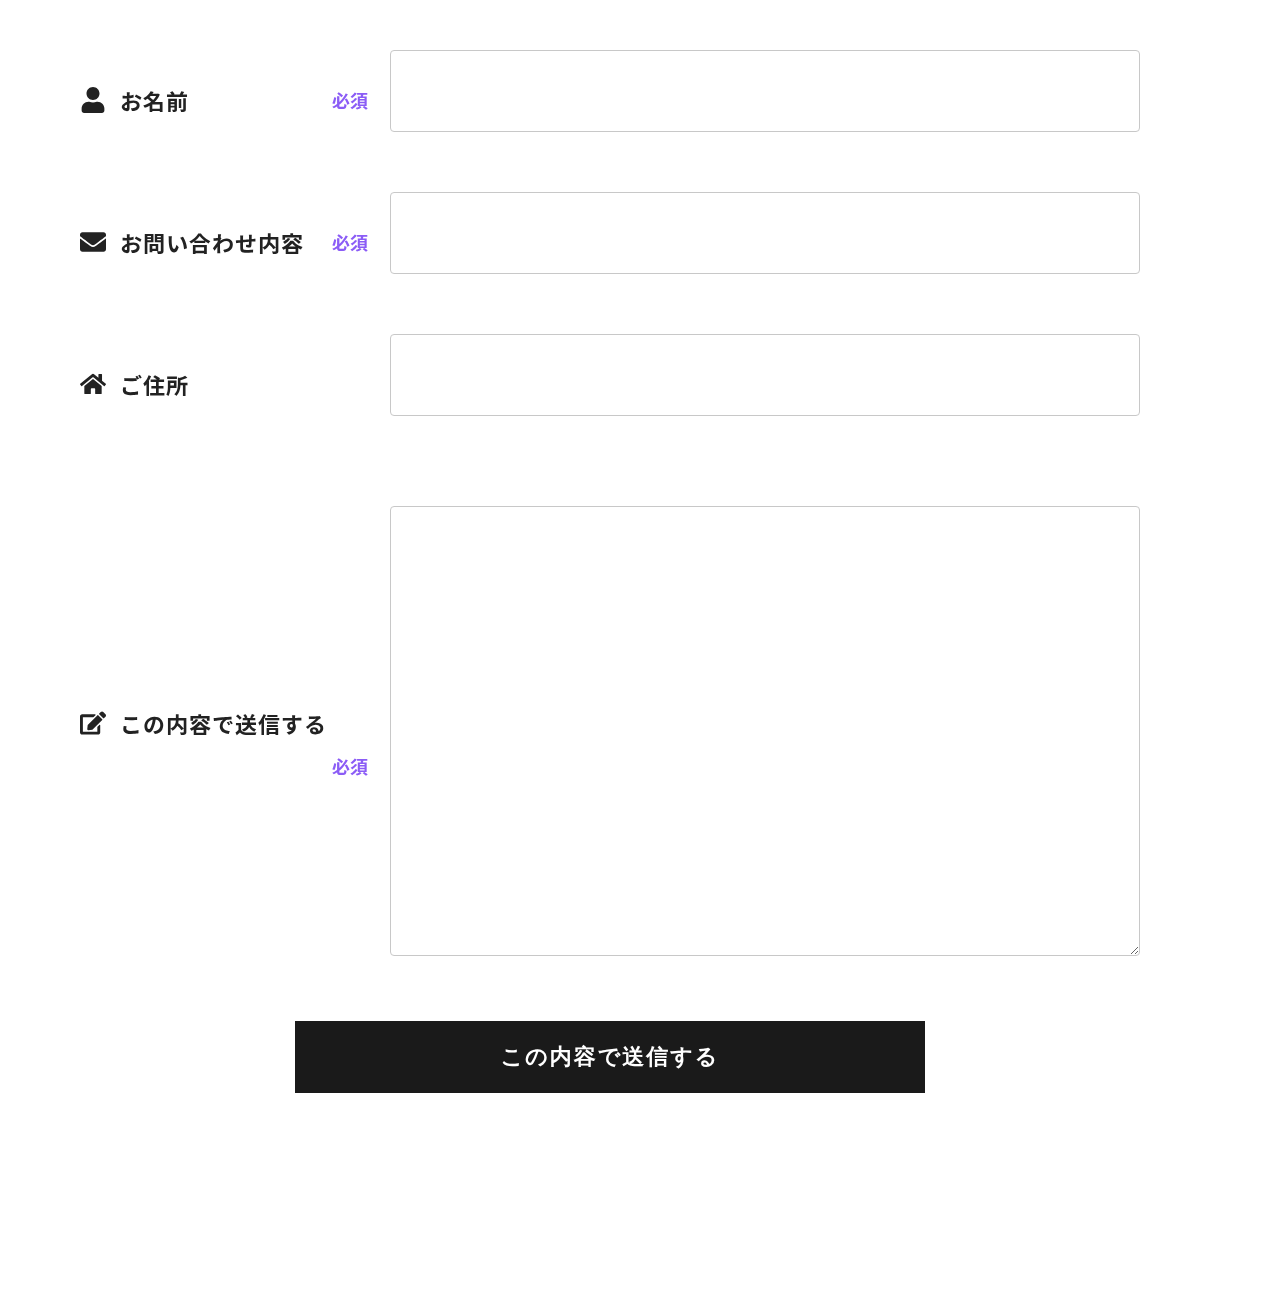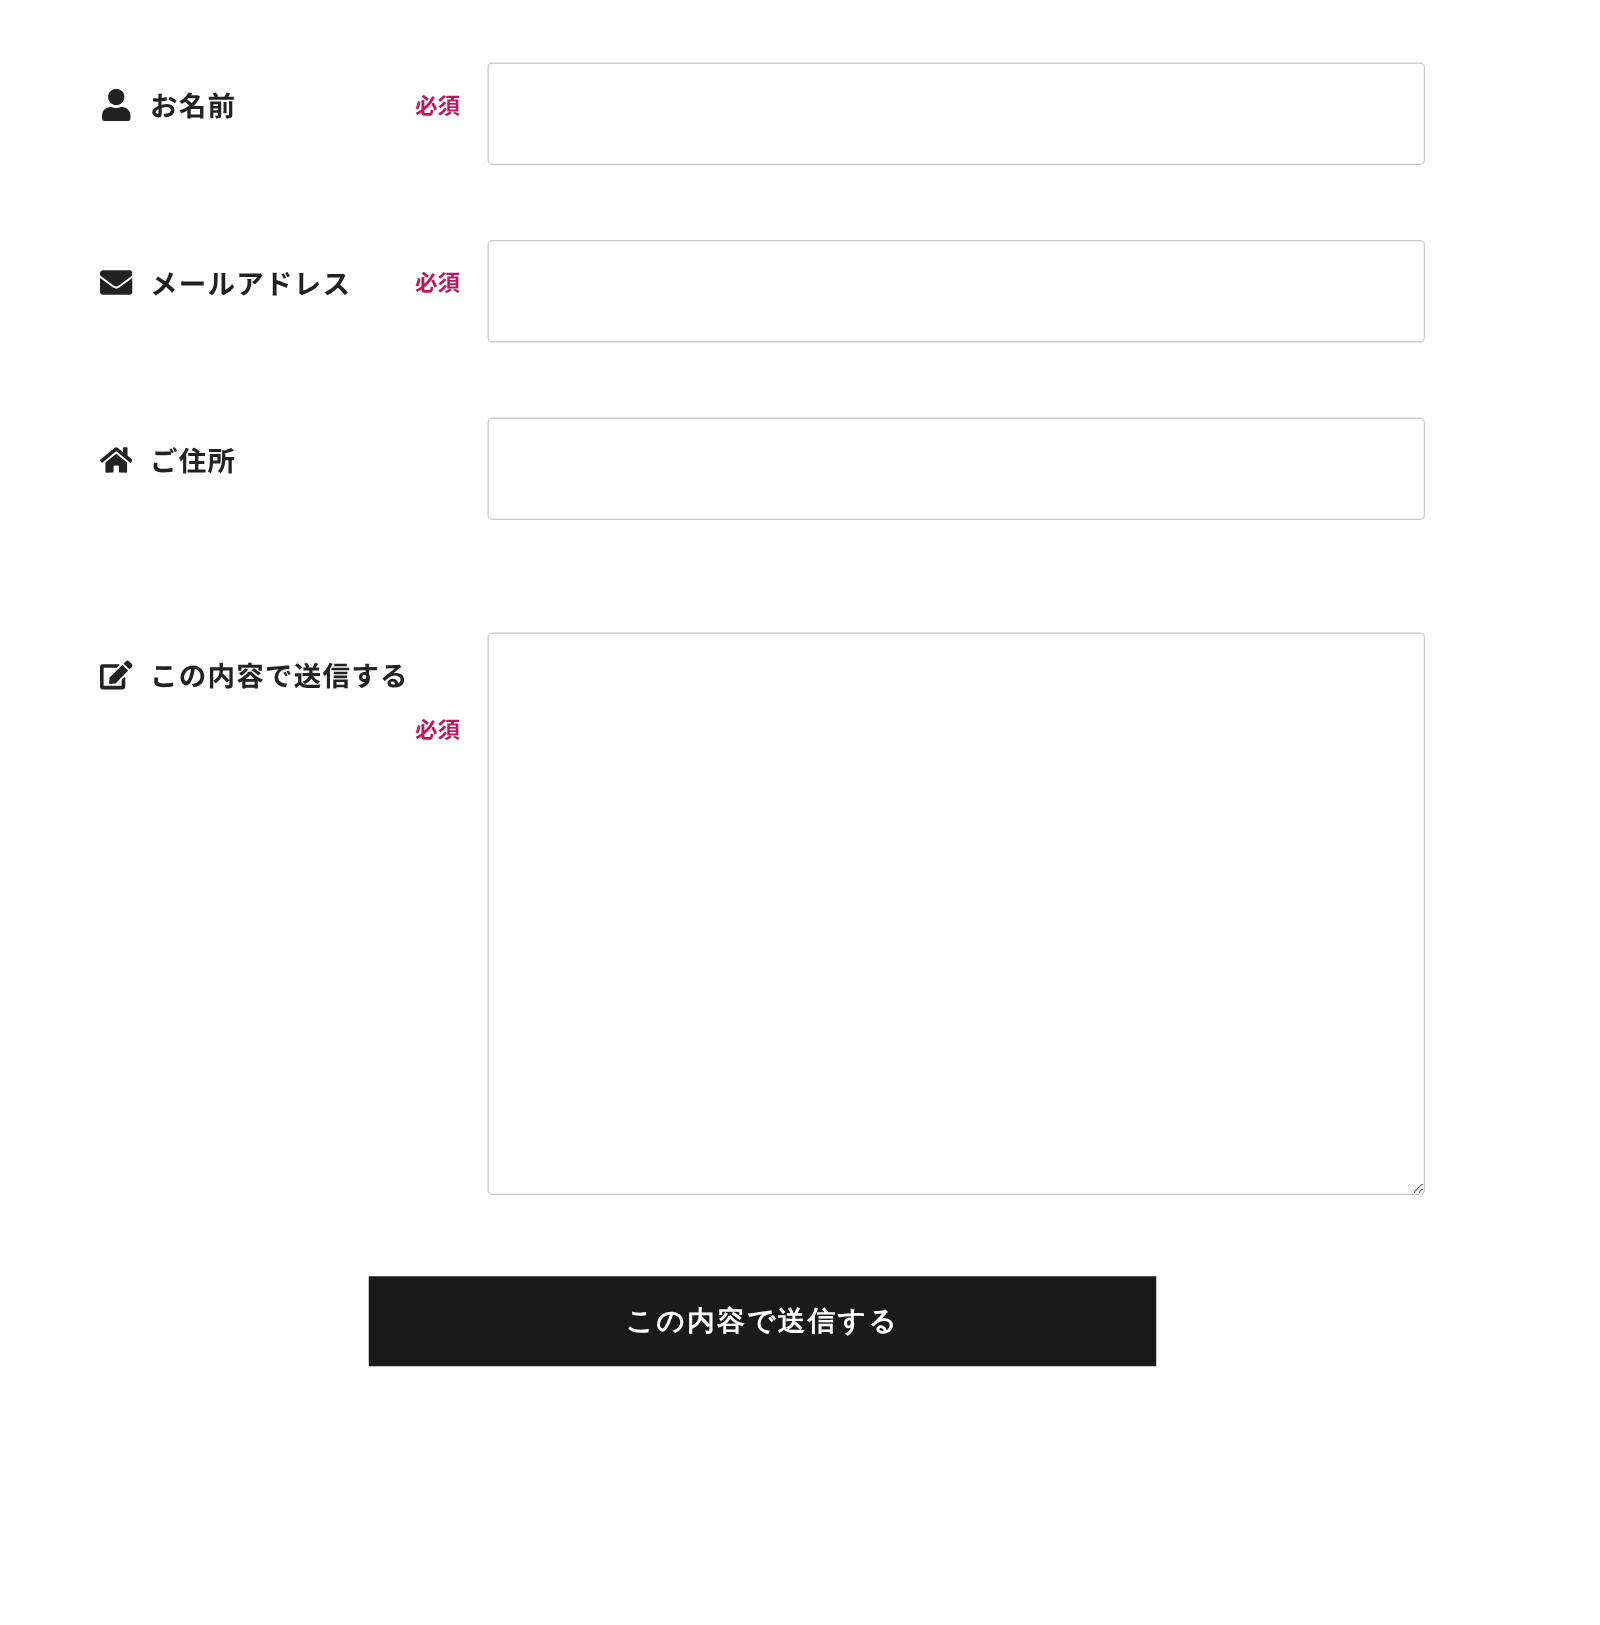--- a/index.html
+++ b/index.html
@@ -8,21 +8,21 @@
       box-sizing: border-box;
     }
     body {
       font-family: 'Hiragino Sans', 'Hiragino Kaku Gothic ProN', 'Noto Sans JP', Meiryo, sans-serif;
       background: #fff;
       width: 1280px;
       padding: 50px 140px 80px 80px;
     }
     .form-row {
       display: flex;
-      align-items: flex-start;
+      align-items: center;
       margin-bottom: 60px;
     }
     .form-row.row-address {
       margin-bottom: 90px;
     }
     .label-wrap {
       width: 310px;
       display: flex;
       align-items: center;
       padding-top: 18px;
@@ -42,21 +42,21 @@
       font-size: 22px;
       font-weight: 700;
       color: #222;
       letter-spacing: 1px;
     }
     .required-badge {
       margin-left: auto;
       margin-right: 22px;
       font-size: 18px;
       font-weight: 700;
-      color: #be185d;
+      color: #8b5cf6;
     }
     .required-badge.wrap-below {
       width: 100%;
       text-align: right;
       margin-top: 14px;
       margin-left: 0;
     }
     .input-wrap {
       flex: 1;
     }
@@ -114,21 +114,21 @@
     <div class="input-wrap">
       <input type="text" class="text-input" value="" style="">
     </div>
   </div>
 
   <div class="form-row">
     <div class="label-wrap">
       <svg class="icon" viewBox="0 0 512 512">
           <path d="M502.3 190.8c3.9-3.1 9.7-.2 9.7 4.7V400c0 26.5-21.5 48-48 48H48c-26.5 0-48-21.5-48-48V195.6c0-5 5.7-7.8 9.7-4.7 22.4 17.4 52.1 39.5 154.1 113.6 21.1 15.4 56.7 47.8 92.2 47.6 35.7.3 72-32.8 92.3-47.6 102-74.1 131.6-96.3 154-113.7zM256 320c23.2.4 56.6-29.2 73.4-41.4 132.7-96.3 142.8-104.7 173.4-128.7 5.8-4.5 9.2-11.5 9.2-18.9v-19c0-26.5-21.5-48-48-48H48C21.5 64 0 85.5 0 112v19c0 7.4 3.4 14.3 9.2 18.9 30.6 23.9 40.7 32.4 173.4 128.7 16.8 12.2 50.2 41.8 73.4 41.4z"></path>
         </svg>
-      <span class="label-text">メールアドレス</span>
+      <span class="label-text">お問い合わせ内容</span>
       <span class="required-badge">必須</span>
     </div>
     <div class="input-wrap">
       <input type="text" class="text-input" value="" style="">
     </div>
   </div>
 
 
   <div class="form-row row-address">
     <div class="label-wrap">

